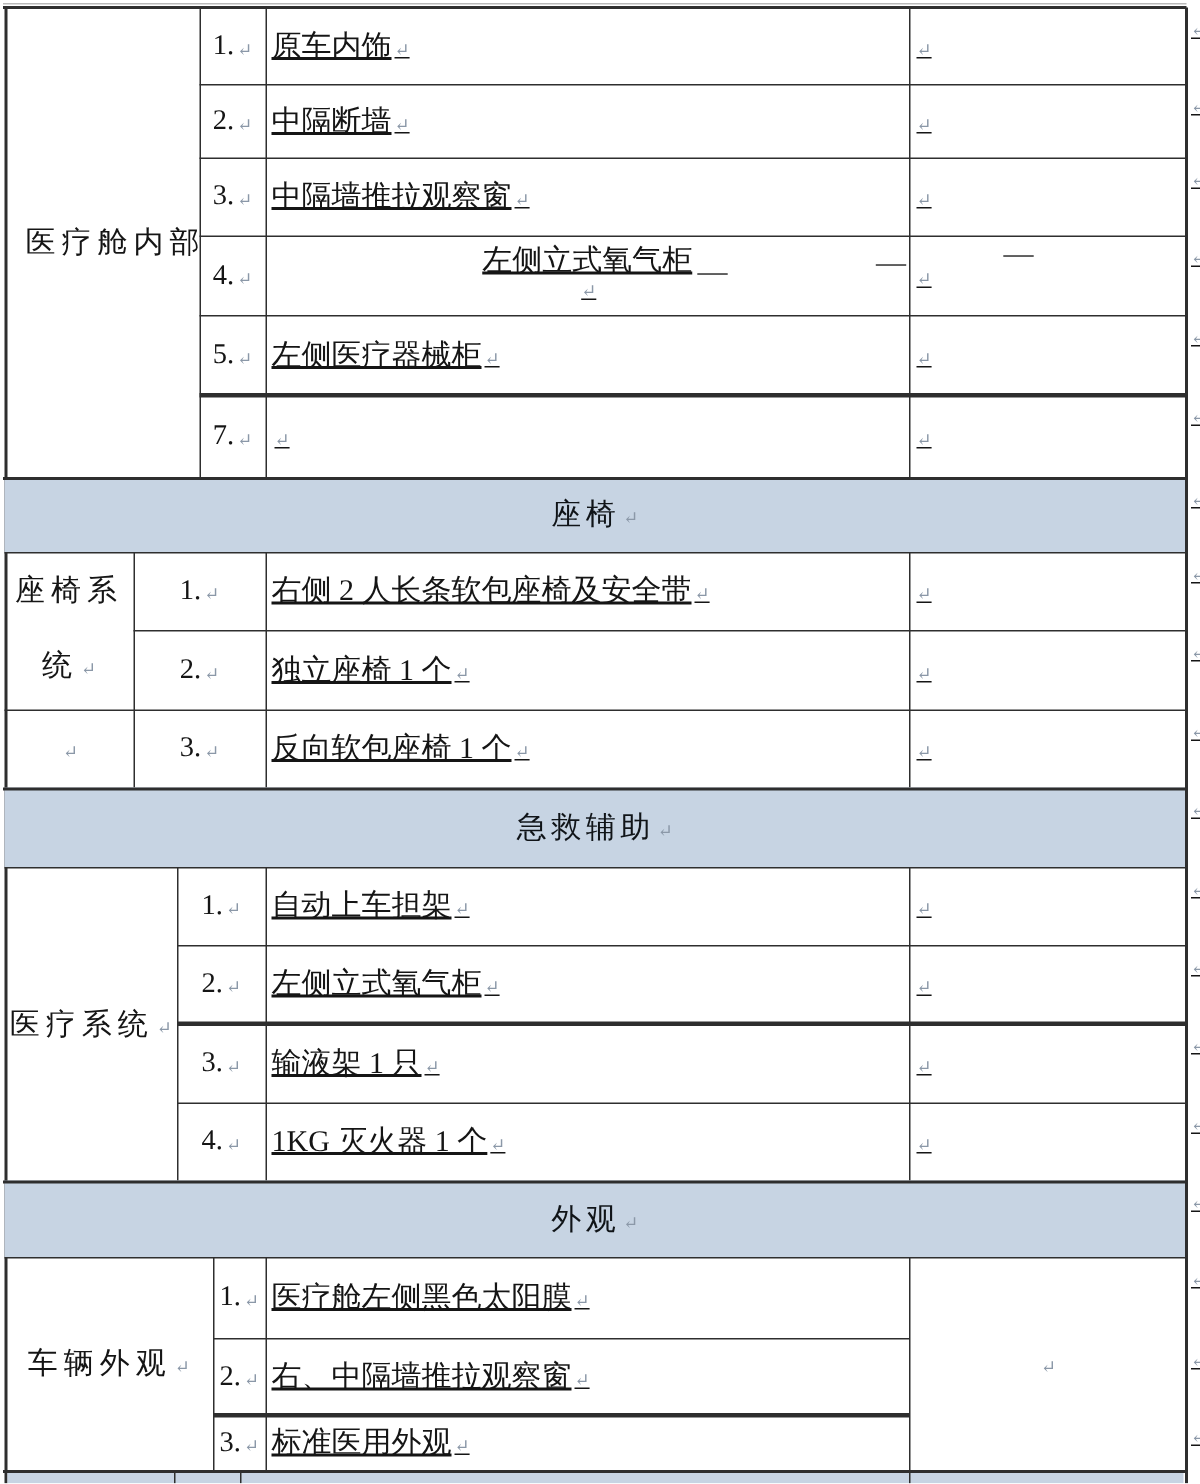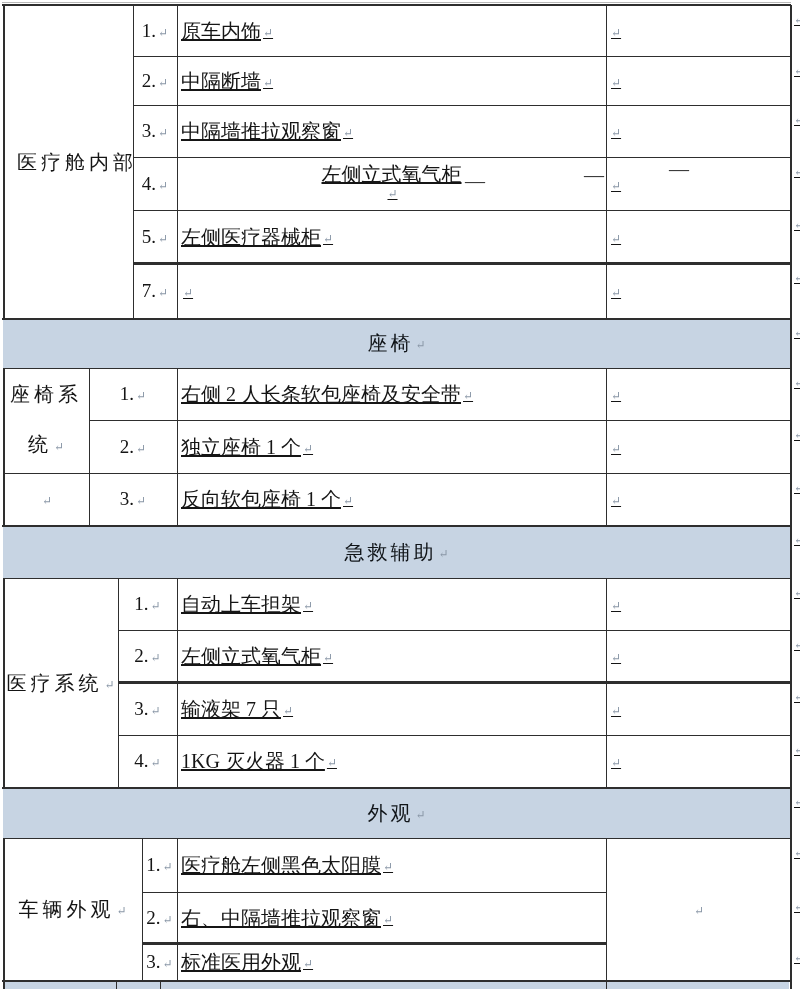--- a/index.html
+++ b/index.html
@@ -88,21 +88,21 @@
     <div class="ln" style="left: 177px; top: 578px; width: 1px; height: 209px;"></div>
     <div class="ln" style="left: 606px; top: 578px; width: 1px; height: 209px;"></div>
     <div class="ct c label" style="left: 3px; top: 669px; width: 115px; height: 28px;"><span class="txt">医疗系统</span><span class="mark">↵</span></div>
     <div class="ct c num" style="left: 118px; top: 591px; width: 59px; height: 26px;"><span class="txt">1.</span><span class="mark">↵</span></div>
     <div class="ct l" style="left: 181px; top: 591px; width: 421px; height: 26px;"><span class="txt">自动上车担架</span><span class="mark">↵</span></div>
     <div class="ct l" style="left: 609px; top: 595px; width: 60px; height: 18px;"><span class="mark">↵</span></div>
     <div class="ct c num" style="left: 118px; top: 643px; width: 59px; height: 26px;"><span class="txt">2.</span><span class="mark">↵</span></div>
     <div class="ct l" style="left: 181px; top: 643px; width: 421px; height: 26px;"><span class="txt">左侧立式氧气柜</span><span class="mark">↵</span></div>
     <div class="ct l" style="left: 609px; top: 647px; width: 60px; height: 18px;"><span class="mark">↵</span></div>
     <div class="ct c num" style="left: 118px; top: 696px; width: 59px; height: 26px;"><span class="txt">3.</span><span class="mark">↵</span></div>
-    <div class="ct l" style="left: 181px; top: 696px; width: 421px; height: 26px;"><span class="txt">输液架 7 只</span><span class="mark">↵</span></div>
+    <div class="ct l" style="left: 181px; top: 696px; width: 421px; height: 26px;"><span class="txt">输液架 1 只</span><span class="mark">↵</span></div>
     <div class="ct l" style="left: 609px; top: 700px; width: 60px; height: 18px;"><span class="mark">↵</span></div>
     <div class="ct c num" style="left: 118px; top: 748px; width: 59px; height: 26px;"><span class="txt">4.</span><span class="mark">↵</span></div>
     <div class="ct l" style="left: 181px; top: 748px; width: 421px; height: 26px;"><span class="txt">1KG 灭火器 1 个</span><span class="mark">↵</span></div>
     <div class="ct l" style="left: 609px; top: 752px; width: 60px; height: 18px;"><span class="mark">↵</span></div>
     <div class="hdrband" style="left: 3px; top: 787px; width: 787px; height: 51px;"></div>
     <div class="ln" style="left: 2px; top: 787px; width: 789px; height: 2px;"></div>
     <div class="ln" style="left: 3px; top: 838px; width: 788px; height: 1px;"></div>
     <div class="ct c hdrt" style="left: 3px; top: 799px; width: 787px; height: 28px;"><span class="txt">外观</span><span class="mark">↵</span></div>
     <div class="ln" style="left: 142px; top: 892px; width: 464px; height: 1px;"></div>
     <div class="ln" style="left: 142px; top: 942px; width: 464px; height: 3px;"></div>

